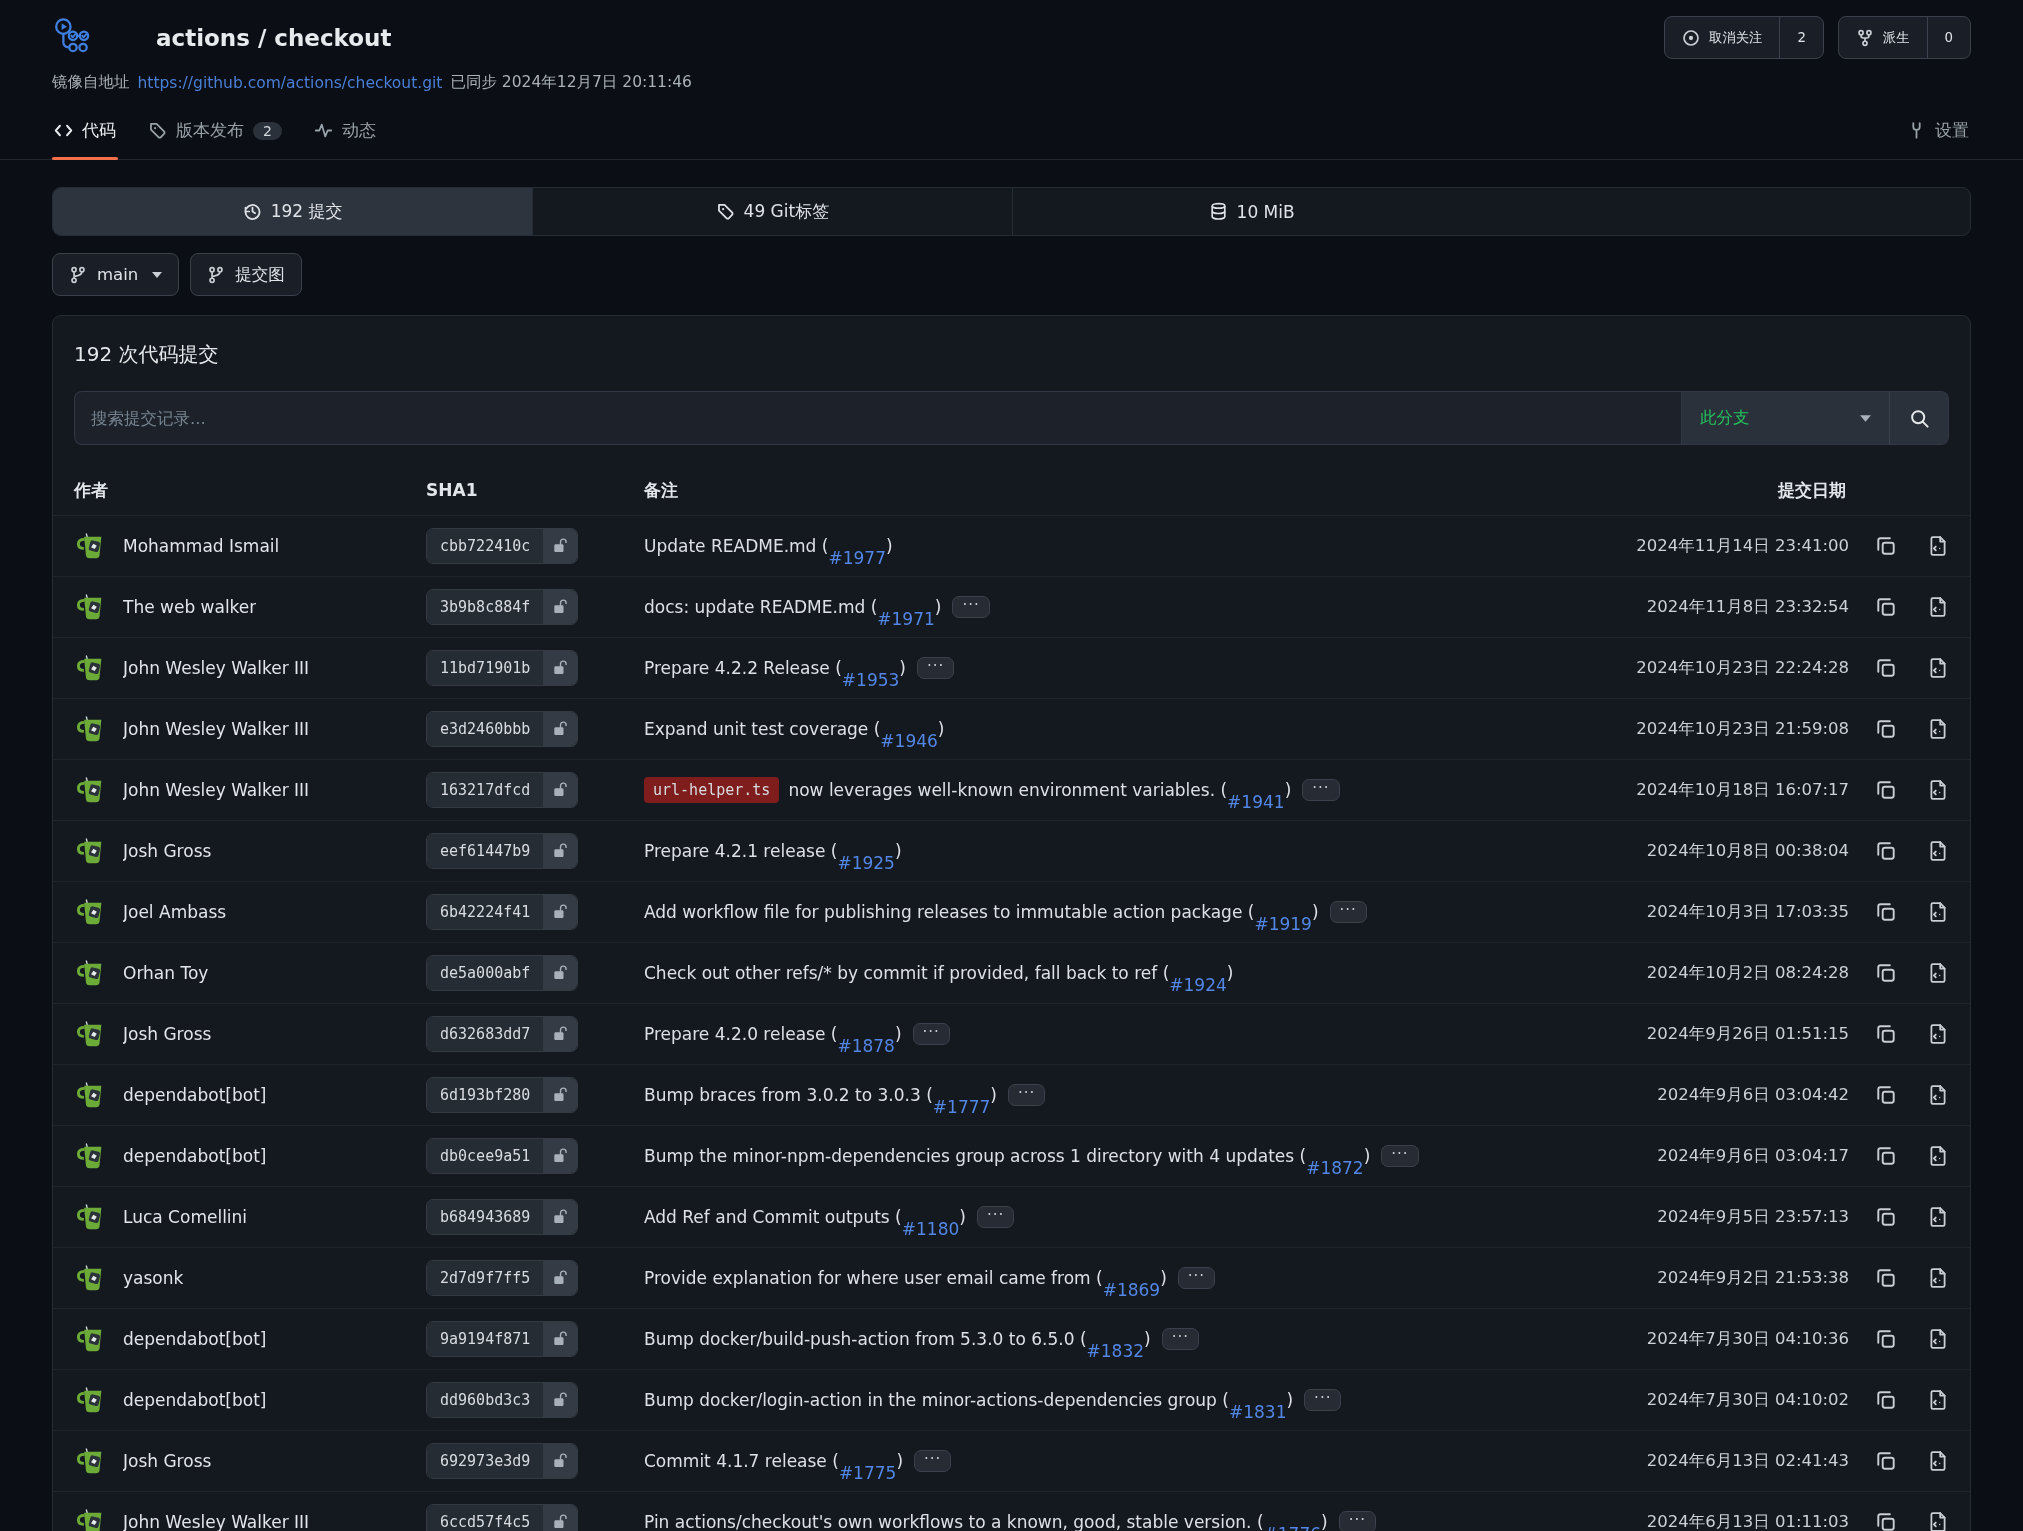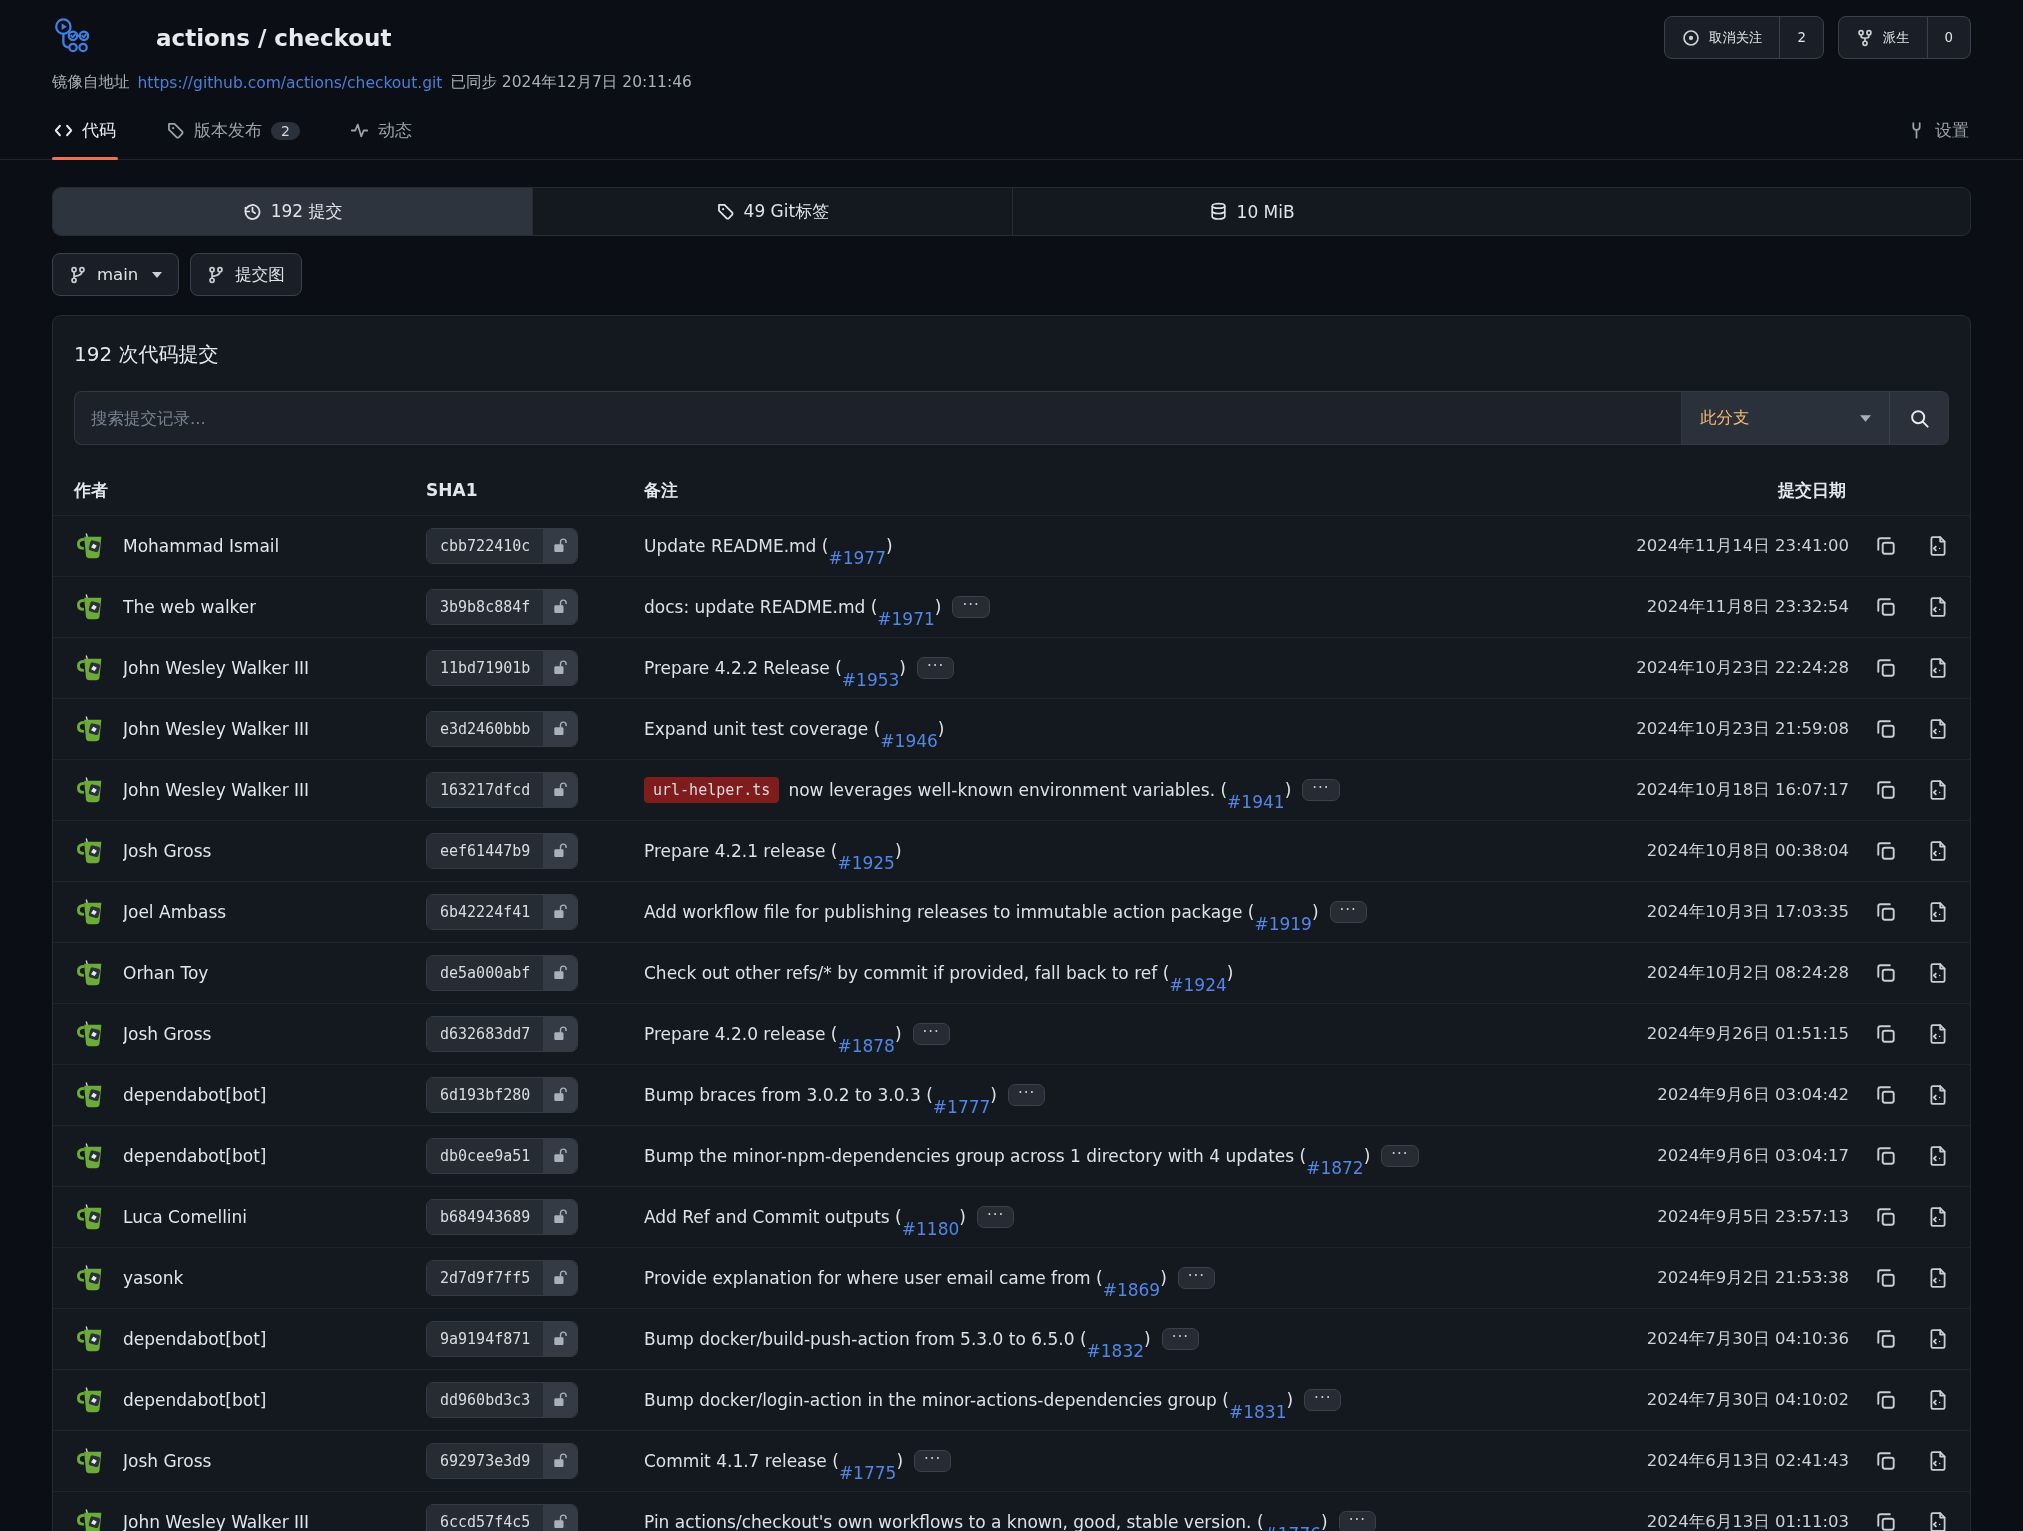--- a/index.html
+++ b/index.html
@@ -41,21 +41,21 @@
   .split-btn .count-part{display:flex;align-items:center;padding:0 17px;border-left:1px solid var(--border-strong);}
   .split-btn svg{color:#c9ced4;}
 
   .mirror-row{display:flex;align-items:center;gap:8px;margin-top:13px;font-size:15.5px;}
   .mirror-label{color:var(--muted2);}
   .mirror-url{color:#4a7fd8;}
   .mirror-sync{color:var(--muted2);}
 
   
   .tabbar-wrap{border-bottom:1px solid #22272f;margin-top:18px;}
-  .tabbar{display:flex;align-items:flex-end;gap:46px;padding:0 52px;}
+  .tabbar{display:flex;align-items:flex-end;gap:28px;padding:0 52px;}
   .tab{display:flex;align-items:center;gap:9px;padding:8px 2px 17px 2px;font-size:17px;
     color:#99a1aa;position:relative;}
   .tab svg{color:#99a1aa;}
   .tab.active{color:#e9ecef;}
   .tab.active svg{color:#e9ecef;}
   .tab.active::after{content:"";position:absolute;left:0;right:0;bottom:-1px;height:3px;
     background:var(--orange);border-radius:2px;}
   .tab .count-badge{background:#2b313b;border-radius:10px;padding:1px 10px;font-size:14px;color:#d4d8dd;}
   .tab-settings{margin-left:auto;}
 
@@ -79,21 +79,21 @@
   .commits-panel{margin-top:19px;background:var(--panel);border:1px solid var(--border);
     border-radius:9px 9px 0 0;border-bottom:none;min-height:1220px;}
   .panel-heading{font-size:20px;color:#e6e9ec;padding:25px 21px 23px 21px;font-weight:normal;}
 
   .search-row{display:flex;margin:0 21px;height:54px;}
   .search-input{flex:1;background:var(--input-bg);border:1px solid #323843;border-right:none;
     border-radius:8px 0 0 8px;color:var(--text);font-size:16.5px;padding:0 16px;outline:none;
     font-family:inherit;}
   .search-input::placeholder{color:#768390;}
   .branch-filter{display:flex;align-items:center;width:208px;background:var(--group-bg);
-    border:1px solid #323843;border-right:none;padding:0 18px;font-size:16.5px;color:#fdba74;}
+    border:1px solid #323843;border-right:none;padding:0 18px;font-size:16.5px;color:#22c55e;}
   .branch-filter .caret{margin-left:auto;}
   .search-btn{display:flex;align-items:center;justify-content:center;width:60px;background:var(--group-bg);
     border:1px solid #323843;border-left:1px solid #3a414c;border-radius:0 8px 8px 0;color:#e6e9ec;}
 
   
   .commits-table{margin-top:20px;}
   .t-grid{display:grid;grid-template-columns:352px 218px 1fr 436px;align-items:center;padding:0 21px;}
   .t-head{height:50px;font-weight:bold;font-size:17px;color:#e2e5e9;}
   .t-head .col-date{text-align:right;padding-right:103px;}
   .commit-row{height:61px;border-top:1px solid #1f242c;font-size:17px;}

